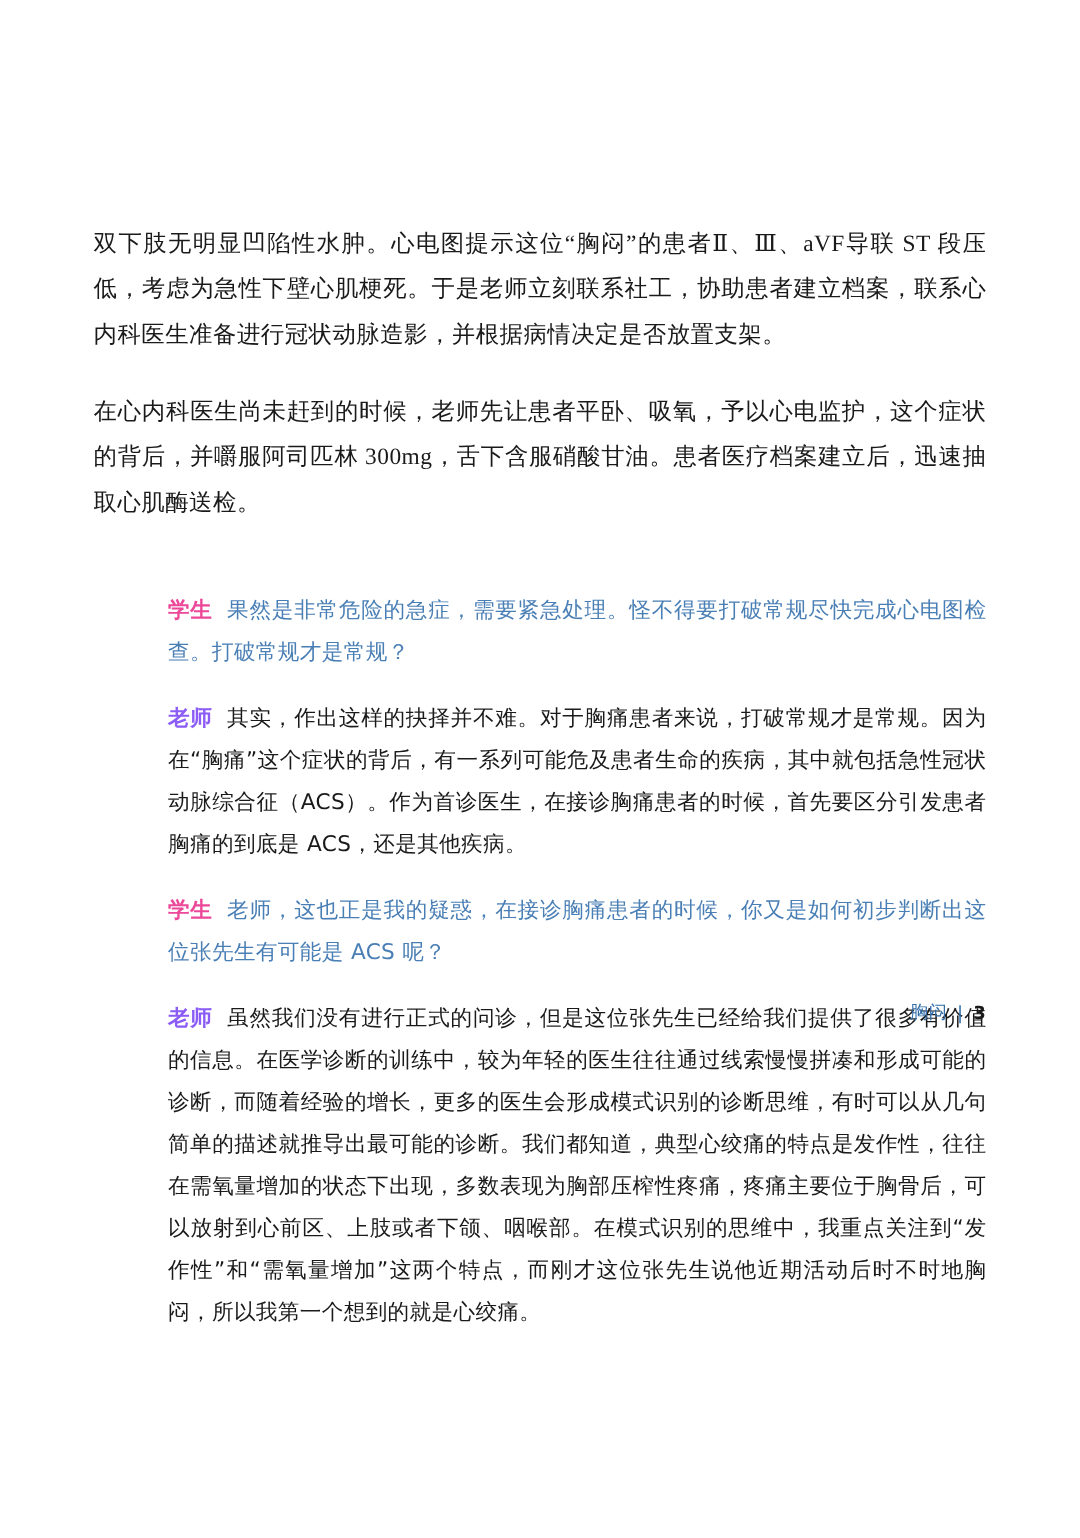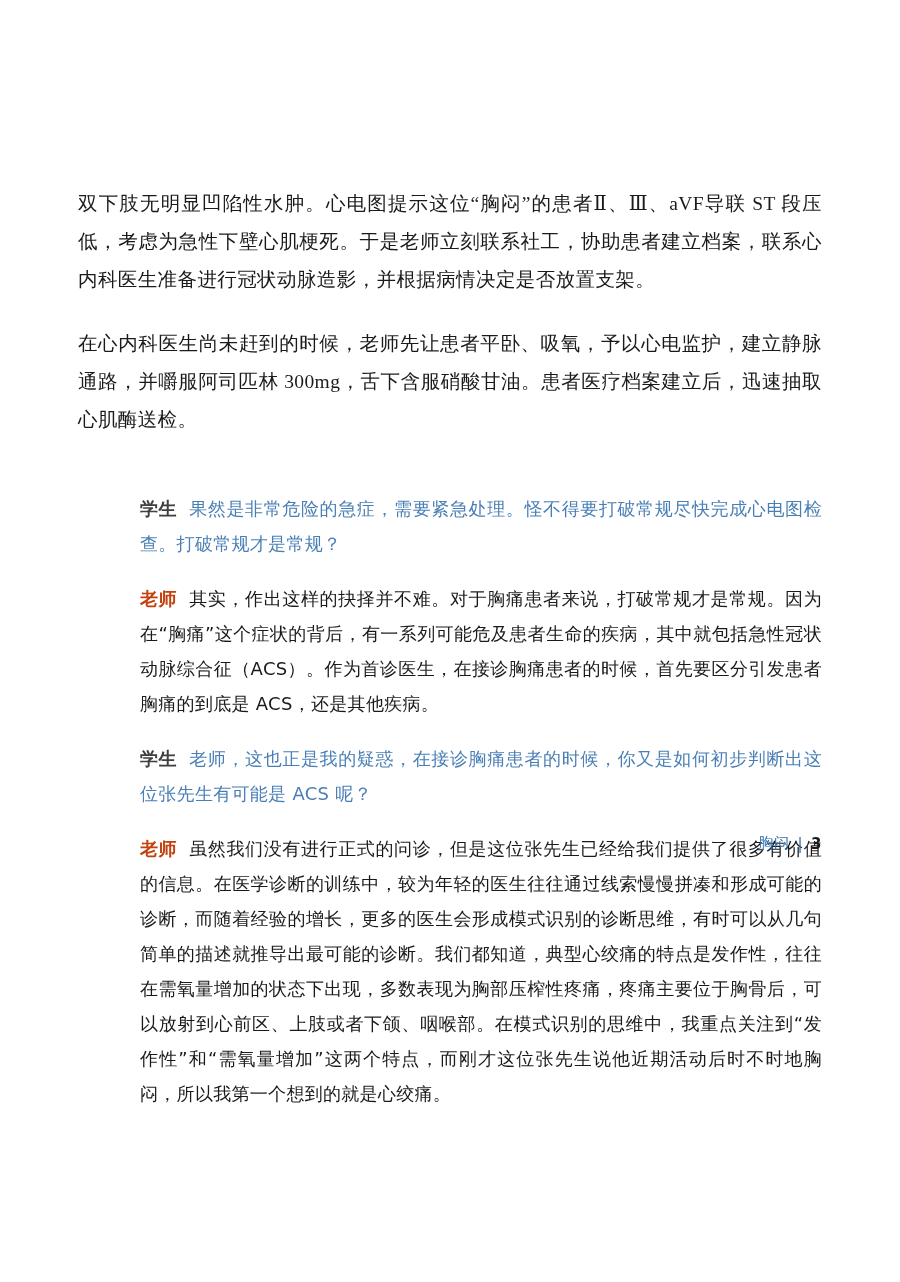--- a/index.html
+++ b/index.html
@@ -56,24 +56,24 @@
     color: #4a7fb5;
   }
   .qa.teacher {
     color: #1a1a1a;
   }
   .speaker {
     font-weight: bold;
     margin-right: 12px;
   }
   .qa.student .speaker {
-    color: #404040;
+    color: #ec4899;
   }
   .qa.teacher .speaker {
-    color: #c2410c;
+    color: #8b5cf6;
   }
   .footer {
     position: absolute;
     right: 78px;
     bottom: 58px;
     display: flex;
     align-items: flex-end;
     font-family: "DejaVu Sans", "Liberation Sans", sans-serif;
     font-size: 15px;
     color: #2f6ca8;
@@ -87,21 +87,21 @@
     font-weight: bold;
     color: #1a1a1a;
   }
 </style>
 </head>
 <body>
 
 <div class="page">
 
   <p class="narration">双下肢无明显凹陷性水肿。心电图提示这位“胸闷”的患者Ⅱ、Ⅲ、aVF导联 ST 段压低，考虑为急性下壁心肌梗死。于是老师立刻联系社工，协助患者建立档案，联系心内科医生准备进行冠状动脉造影，并根据病情决定是否放置支架。</p>
-  <p class="narration">在心内科医生尚未赶到的时候，老师先让患者平卧、吸氧，予以心电监护，建立静脉通路，并嚼服阿司匹林 300mg，舌下含服硝酸甘油。患者医疗档案建立后，迅速抽取心肌酶送检。</p>
+  <p class="narration">在心内科医生尚未赶到的时候，老师先让患者平卧、吸氧，予以心电监护，这个症状的背后，并嚼服阿司匹林 300mg，舌下含服硝酸甘油。患者医疗档案建立后，迅速抽取心肌酶送检。</p>
 
   <div class="dialogue-block">
 
     <p class="qa student">
       <span class="speaker">学生</span><span>果然是非常危险的急症，需要紧急处理。怪不得要打破常规尽快完成心电图检查。打破常规才是常规？</span>
     </p>
 
     <p class="qa teacher">
       <span class="speaker">老师</span><span>其实，作出这样的抉择并不难。对于胸痛患者来说，打破常规才是常规。因为在“胸痛”这个症状的背后，有一系列可能危及患者生命的疾病，其中就包括急性冠状动脉综合征（ACS）。作为首诊医生，在接诊胸痛患者的时候，首先要区分引发患者胸痛的到底是 ACS，还是其他疾病。</span>
     </p>

